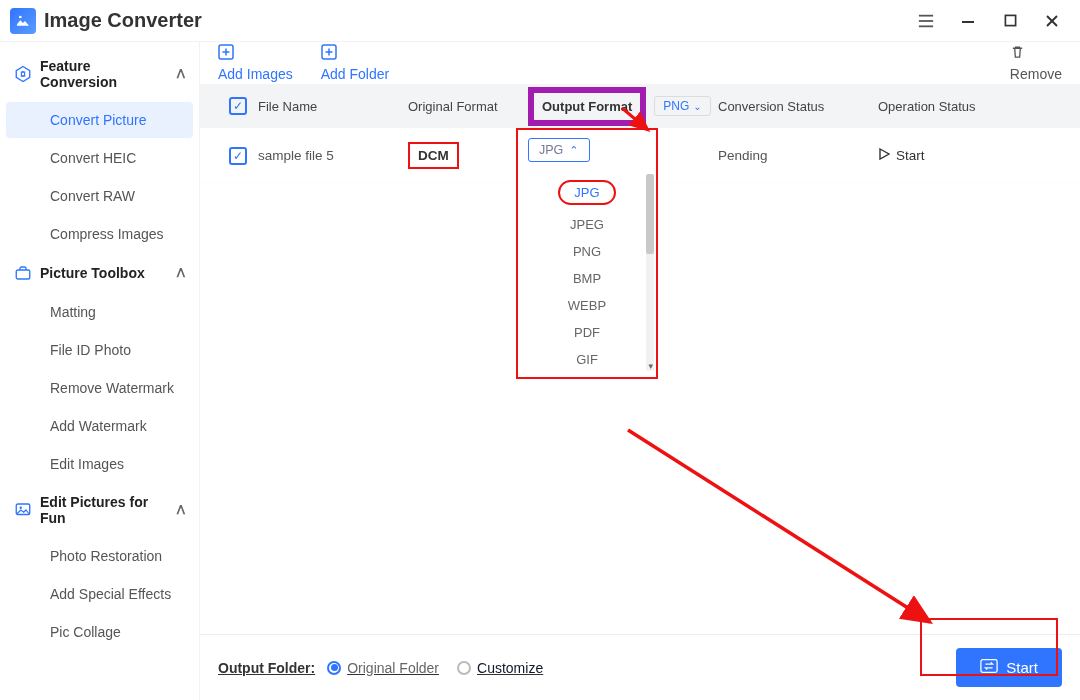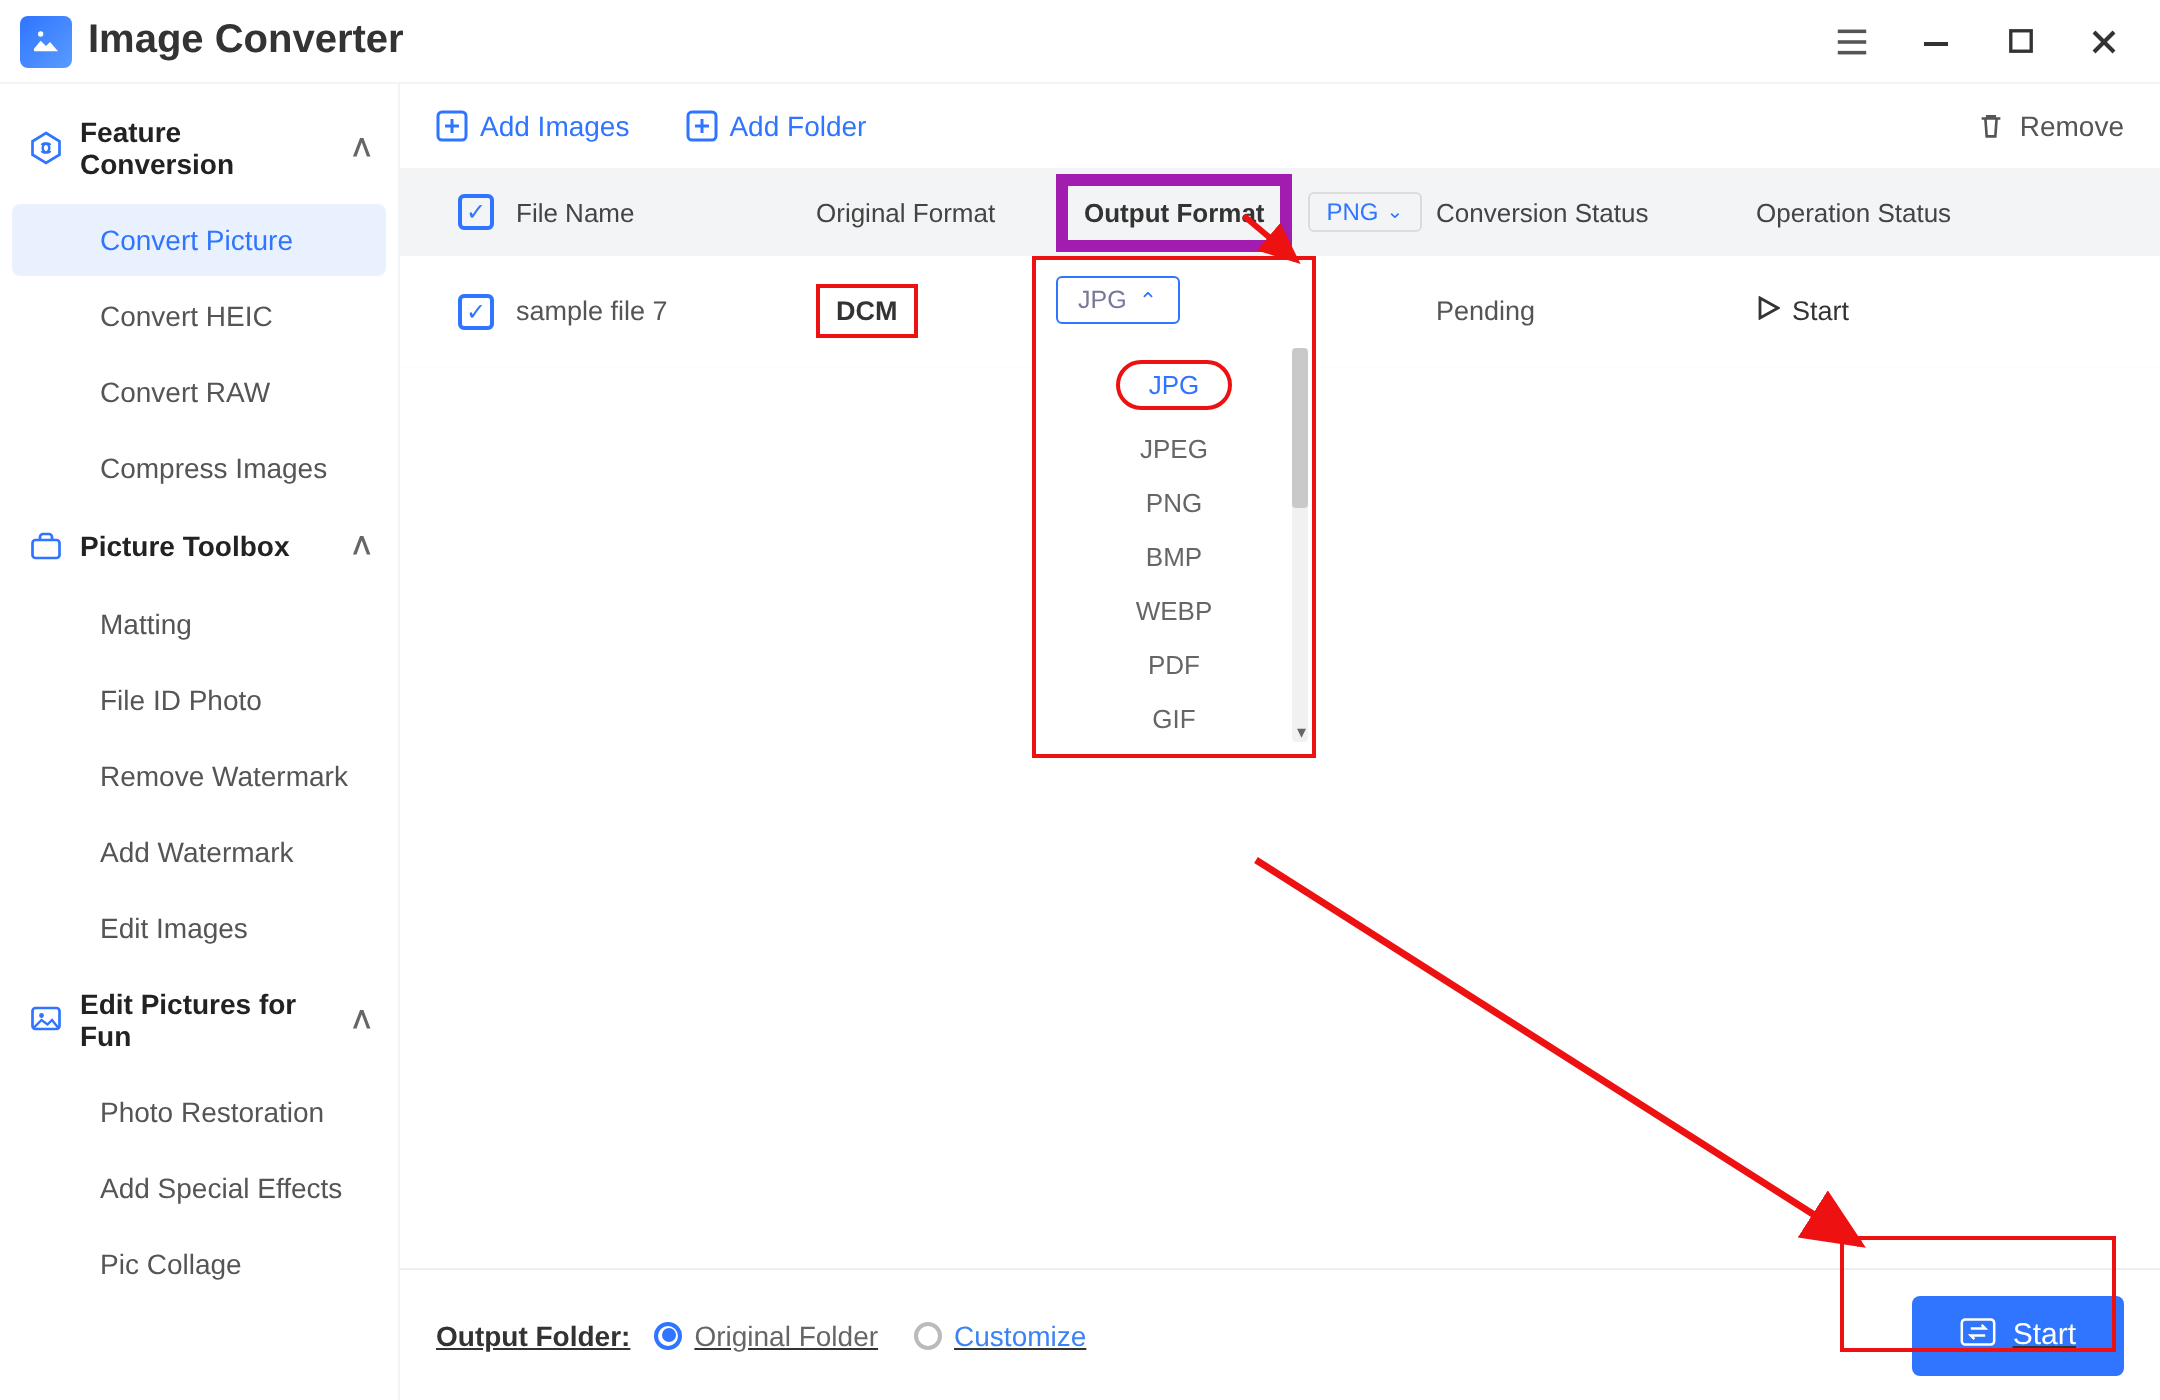--- a/index.html
+++ b/index.html
@@ -17,21 +17,21 @@
   .sidebar { width: 200px; border-right: 1px solid #f3f3f3; padding-top: 6px; }
   .side-group-header { display:flex; align-items:center; gap:8px; padding: 10px 14px; font-size:14px; font-weight:600; color:#222; cursor:pointer; }
   .side-group-header .chev { margin-left:auto; color:#666; font-size:12px; }
   .side-item { padding: 10px 14px 10px 44px; font-size: 14px; color:#555; cursor:pointer; border-radius:4px; margin: 2px 6px; }
   .side-item.active { background:#e9f1ff; color:#2f75ff; }
 
   .main { flex:1; display:flex; flex-direction:column; position:relative; }
 
   
   .maintoolbar { height: 42px; display:flex; align-items:center; padding: 0 18px; gap: 28px; }
-  .tb-btn { display:flex; align-items:flex-end; gap:6px; color:#2f75ff; font-size:14px; cursor:pointer; }
+  .tb-btn { display:flex; align-items:flex-start; gap:6px; color:#2f75ff; font-size:14px; cursor:pointer;flex-direction:column; }
   .tb-btn.gray { color:#555; }
   .tb-spacer { flex:1; }
   .tb-icon { width:16px; height:16px; display:inline-flex; align-items:center; justify-content:center; }
 
   
   .theader { display:flex; align-items:center; height:44px; background:#f3f4f6; padding: 0 18px; font-size:13px; color:#444; }
   .col-chk { width: 40px; display:flex; align-items:center; justify-content:center; }
   .chk { width:18px; height:18px; border:2px solid #2f75ff; border-radius:3px; display:flex; align-items:center; justify-content:center; color:#2f75ff; font-size:12px; cursor:pointer; }
   .col-name { width: 150px; }
   .col-orig { width: 120px; }
@@ -213,21 +213,21 @@
         </span>
       </div>
       <div class="col-conv">Conversion Status</div>
       <div class="col-op">Operation Status</div>
     </div>
 
     <div class="trow">
       <div class="col-chk">
         <div class="chk">✓</div>
       </div>
-      <div class="col-name">sample file 7</div>
+      <div class="col-name">sample file 5</div>
       <div class="col-orig">
         <span class="dcm-pill">DCM</span>
       </div>
       <div class="col-out">
         <span class="jpg-select">
           <span>JPG</span>
           <span class="chev-up">⌃</span>
         </span>
       </div>
       <div class="col-conv">Pending</div>
@@ -244,21 +244,21 @@
     </div>
 
     <div style="flex:1"></div>
 
     <div class="bottom">
       <span style="font-weight:600; margin-right:12px;">Output Folder:</span>
       <label style="display:flex; align-items:center; margin-right:18px; color:#666; cursor:pointer;">
         <span class="radio sel"></span>
         <span>Original Folder</span>
       </label>
-      <label style="display:flex; align-items:center; color:#3b82f6; cursor:pointer;">
+      <label style="display:flex; align-items:center; color:#0f172a; cursor:pointer;">
         <span class="radio"></span>
         <span>Customize</span>
       </label>
       <button class="btn-start">
         <span>
           <svg width="18" height="16" viewBox="0 0 20 16">
               <rect x="1" y="1" width="18" height="14" rx="2" stroke="#fff" stroke-width="1.4" fill="none"></rect>
               <path d="M6 6h8l-2-2M14 10H6l2 2" stroke="#fff" stroke-width="1.4" fill="none"></path>
             </svg>
         </span>

